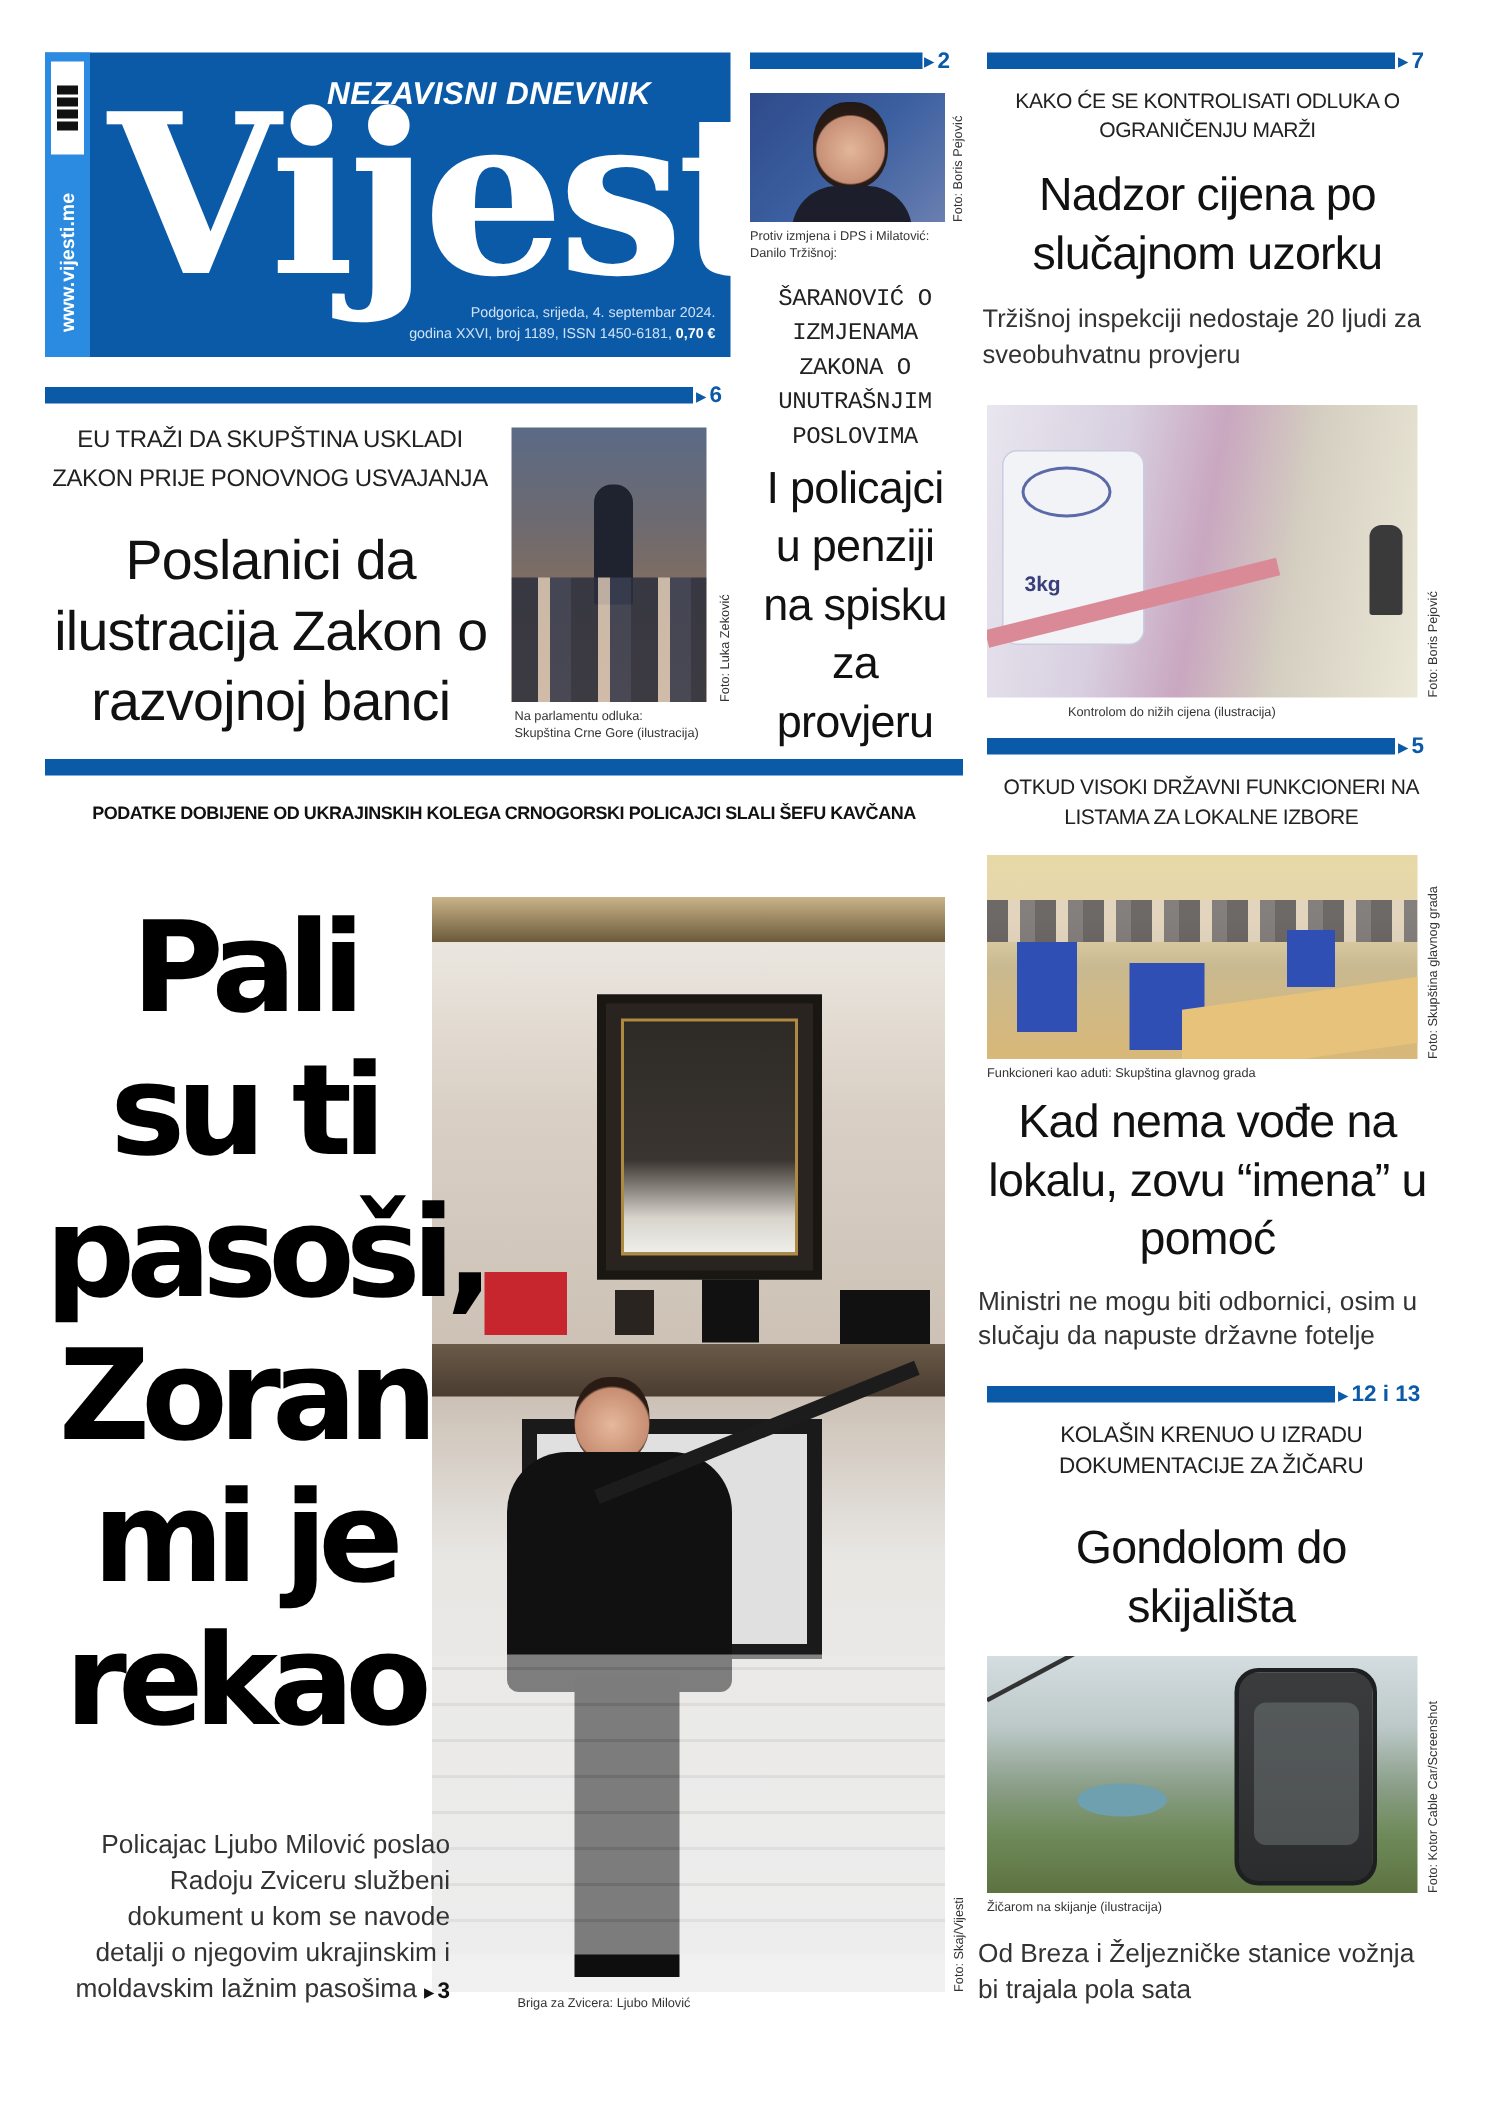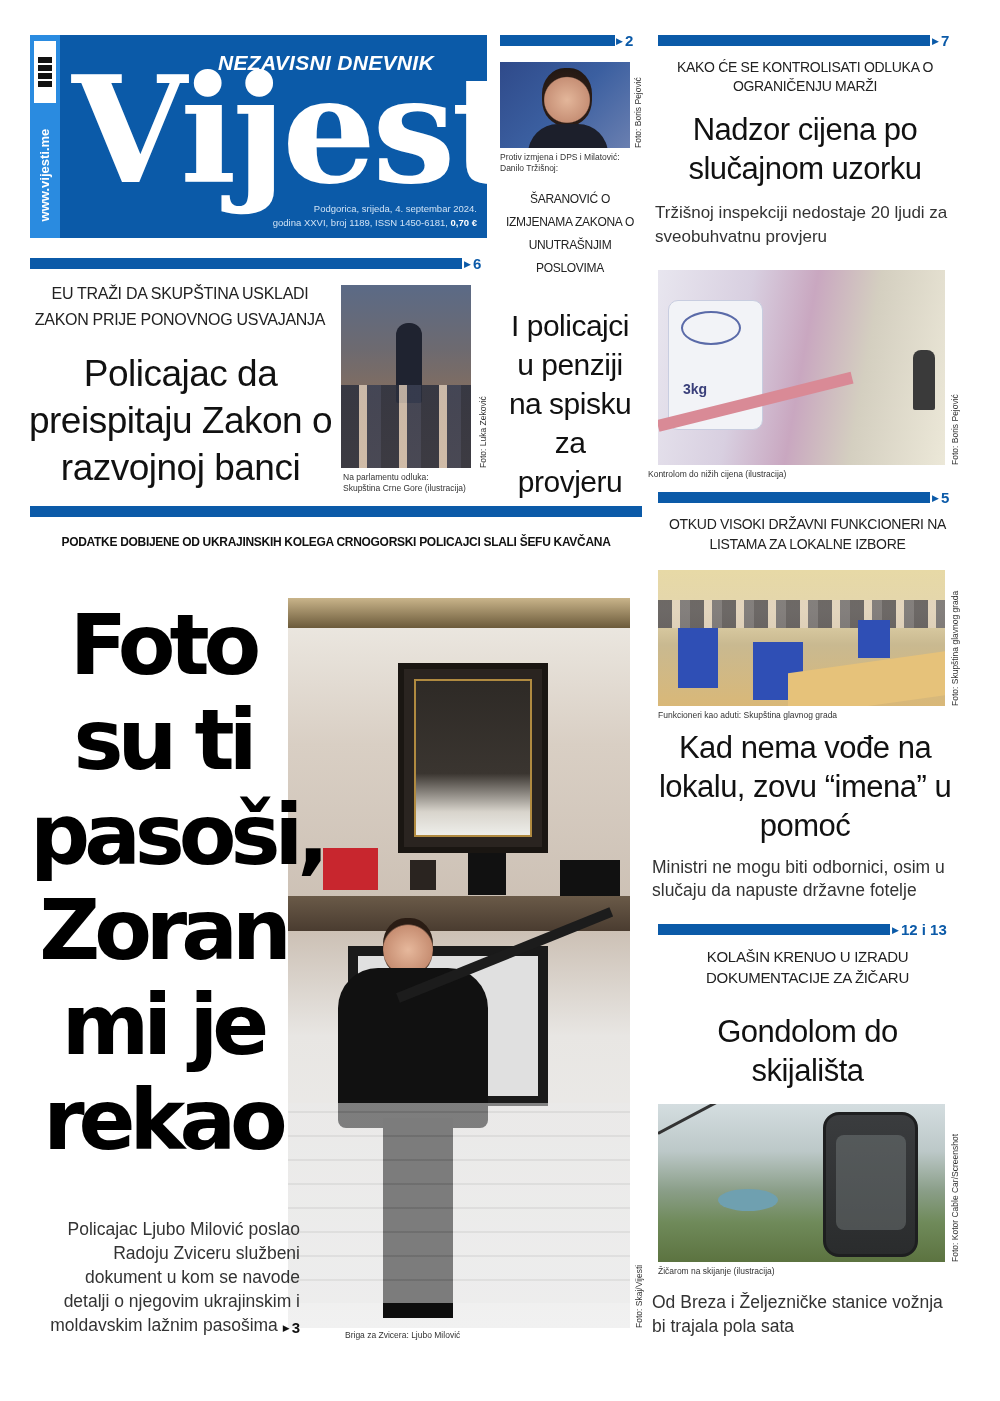--- a/index.html
+++ b/index.html
@@ -64,50 +64,50 @@
 
 <div class="abs photo" style="left:500px;top:62px;width:130px;height:86px;background:linear-gradient(135deg,#2f4a8a 0%,#3b5fa0 50%,#6a7fb0 100%);">
   <div class="abs" style="left:42px;top:6px;width:50px;height:58px;border-radius:45%;background:radial-gradient(circle at 50% 55%,#e3b69a 0%,#c79076 55%,#2a1c16 58%,#1a1410 100%);"></div>
   <div class="abs" style="left:28px;top:62px;width:80px;height:30px;border-radius:40px 40px 0 0;background:#1c1f2b;"></div>
 </div>
 <div class="abs credit" style="left:633px;top:148px;">Foto: Boris Pejović</div>
 <div class="abs caption" style="left:500px;top:152px;width:140px;">
   <div>Protiv izmjena i DPS i Milatović:</div>
   <div>Danilo Tržišnoj:</div>
 </div>
-<div class="abs kicker" style="left:500px;top:188px;width:140px;font-size:12px;line-height:23px;">ŠARANOVIĆ O IZMJENAMA ZAKONA O UNUTRAŠNJIM POSLOVIMA</div>
+<div class="abs kicker" style="left:500px;top:188px;width:140px;font-size:16px;line-height:23px;font-family:Liberation Mono, monospace;">ŠARANOVIĆ O IZMJENAMA ZAKONA O UNUTRAŠNJIM POSLOVIMA</div>
 <div class="abs headline" style="left:500px;top:306px;width:140px;font-size:30px;line-height:39px;">I policajci u penziji na spisku za provjeru</div>
 
 <div class="abs bar" style="left:658px;top:35px;width:272px;"></div>
 <div class="abs bar-ref" style="left:932px;top:34px;">
     <span class="tri">▶</span>
     <span>7</span>
   </div>
 <div class="abs kicker" style="left:670px;top:58px;width:270px;font-size:14px;line-height:19px;">KAKO ĆE SE KONTROLISATI ODLUKA O OGRANIČENJU MARŽI</div>
 <div class="abs headline" style="left:660px;top:110px;width:290px;font-size:31px;line-height:39px;">Nadzor cijena po slučajnom uzorku</div>
 <div class="abs subhead" style="left:655px;top:201px;width:300px;font-size:17px;line-height:24px;">Tržišnoj inspekciji nedostaje 20 ljudi za sveobuhvatnu provjeru</div>
 
 <div class="abs photo" style="left:658px;top:270px;width:287px;height:195px;background:linear-gradient(100deg,#e8e6ef 0%,#d8cfe0 30%,#c9a7c0 50%,#d4cfc0 70%,#ece8d8 100%);">
   <div class="abs" style="left:10px;top:30px;width:95px;height:130px;border-radius:10px;background:#f2f3f7;border:1px solid #c8cde0;">
     <div class="abs" style="left:12px;top:10px;width:60px;height:34px;border-radius:50%;border:2px solid #5a6aa8;"></div>
     <div class="abs" style="left:14px;top:80px;font-size:14px;font-weight:bold;color:#3a3f7a;">3kg</div>
   </div>
   <div class="abs" style="left:0;top:150px;width:200px;height:12px;background:#d98a96;transform:rotate(-14deg);transform-origin:left;"></div>
   <div class="abs" style="left:255px;top:80px;width:22px;height:60px;background:#3a3a3a;border-radius:8px 8px 2px 2px;"></div>
 </div>
 <div class="abs credit" style="left:950px;top:465px;">Foto: Boris Pejović</div>
-<div class="abs caption" style="left:624px;top:469px;width:287px;padding-left:24px;">Kontrolom do nižih cijena (ilustracija)</div>
+<div class="abs caption" style="left:688px;top:469px;width:287px;padding-left:24px;">Kontrolom do nižih cijena (ilustracija)</div>
 
 <div class="abs bar" style="left:30px;top:258px;width:432px;"></div>
 <div class="abs bar-ref" style="left:464px;top:257px;">
     <span class="tri">▶</span>
     <span>6</span>
   </div>
 <div class="abs kicker" style="left:30px;top:281px;width:300px;font-size:16px;line-height:26px;">EU TRAŽI DA SKUPŠTINA USKLADI ZAKON PRIJE PONOVNOG USVAJANJA</div>
-<div class="abs headline" style="left:28px;top:350px;width:305px;font-size:37px;line-height:47px;">Policajac da preispitaju Zakon o razvojnoj banci</div>
+<div class="abs headline" style="left:28px;top:350px;width:305px;font-size:37px;line-height:47px;">Poslanici da ilustracija Zakon o razvojnoj banci</div>
 
 <div class="abs photo" style="left:341px;top:285px;width:130px;height:183px;background:linear-gradient(180deg,#5b6a86 0%,#6d6a70 35%,#8a6f5a 70%,#a08060 100%);">
   <div class="abs" style="left:55px;top:38px;width:26px;height:80px;background:#1f2330;border-radius:12px 12px 2px 2px;"></div>
   <div class="abs" style="left:0;top:100px;width:130px;height:83px;background:repeating-linear-gradient(90deg,#2b2f3d 0 18px,#d8c6b4 18px 26px,#3a3f52 26px 40px);opacity:.85;"></div>
 </div>
 <div class="abs credit" style="left:478px;top:468px;">Foto: Luka Zeković</div>
 <div class="abs caption" style="left:343px;top:472px;width:140px;">
   <div>Na parlamentu odluka:</div>
   <div>Skupština Crne Gore (ilustracija)</div>
 </div>
@@ -129,21 +129,21 @@
   <div class="abs" style="left:95px;top:320px;width:50px;height:58px;border-radius:45%;background:radial-gradient(circle at 50% 55%,#e6b89c 0%,#c78e72 60%,#2a1c14 64%);"></div>
   <div class="abs" style="left:50px;top:370px;width:150px;height:160px;background:#111;border-radius:40px 40px 8px 8px;"></div>
   <div class="abs" style="left:95px;top:520px;width:70px;height:200px;background:#0e0e0e;"></div>
   <div class="abs" style="left:110px;top:395px;width:230px;height:10px;background:#1c1c1c;transform:rotate(-22deg);transform-origin:left;"></div>
   <div class="abs" style="left:0;top:505px;width:342px;height:200px;background:repeating-linear-gradient(0deg,#eaeaea 0 22px,#cfcfcf 22px 24px);opacity:.5;"></div>
 </div>
 <div class="abs credit" style="left:634px;top:1328px;">Foto: Skaj/Vijesti</div>
 <div class="abs caption" style="left:345px;top:1330px;width:250px;">Briga za Zvicera: Ljubo Milović</div>
 
 <div class="abs big-head">
-  <div>Foto</div>
+  <div>Pali</div>
   <div>su ti</div>
   <div>pasoši,</div>
   <div>Zoran</div>
   <div>mi je</div>
   <div>rekao</div>
 </div>
 
 <div class="abs subhead" style="left:40px;top:1217px;width:260px;font-size:17.5px;line-height:24px;text-align:right;">
   <span>Policajac Ljubo Milović poslao Radoju Zviceru službeni dokument u kom se navode detalji o njegovim ukrajinskim i moldavskim lažnim pasošima</span>
   <span class="bar-ref" style="display:inline-flex;font-size:15px;color:#111;">

